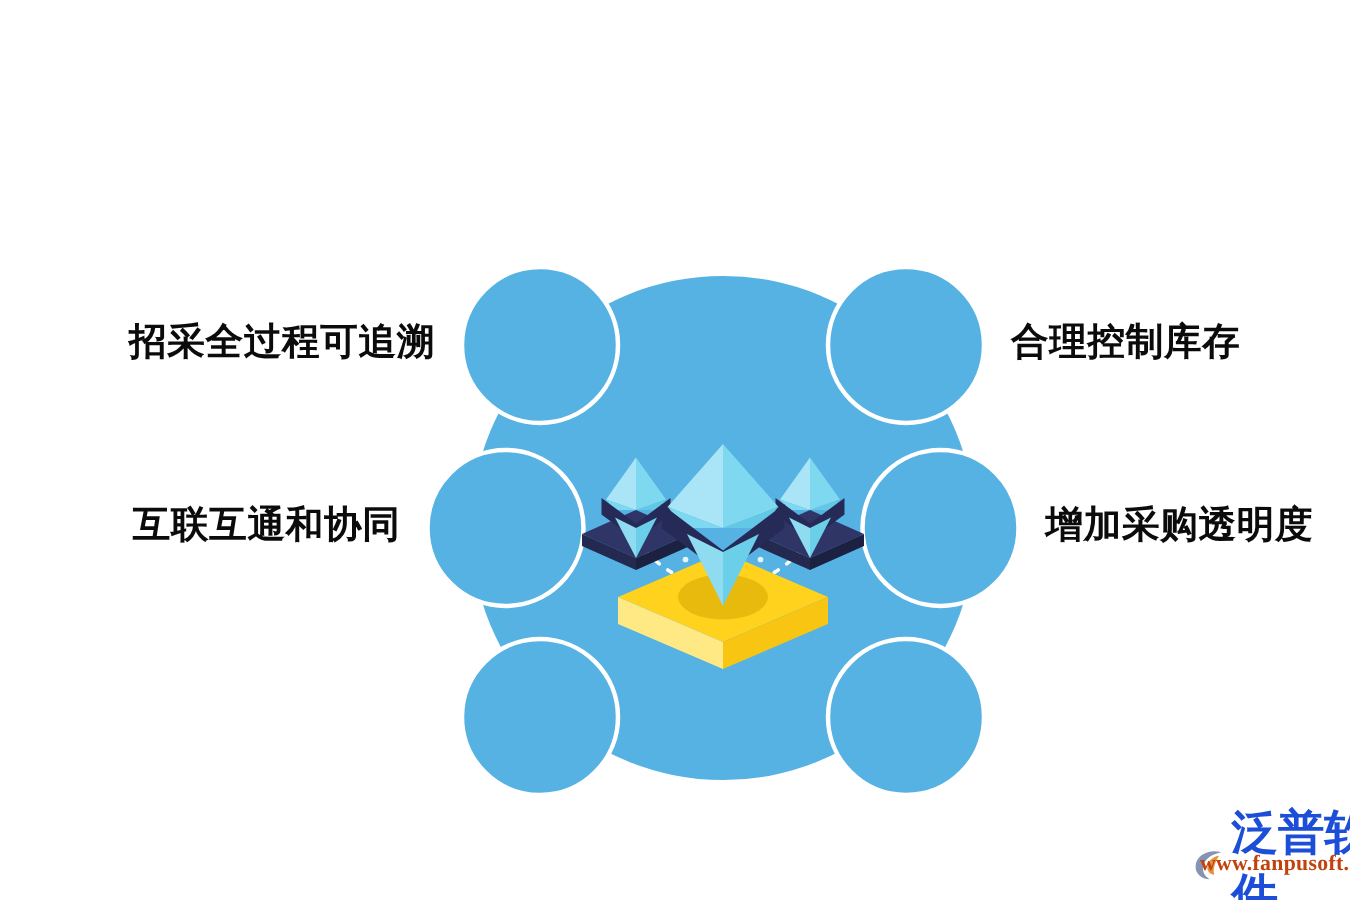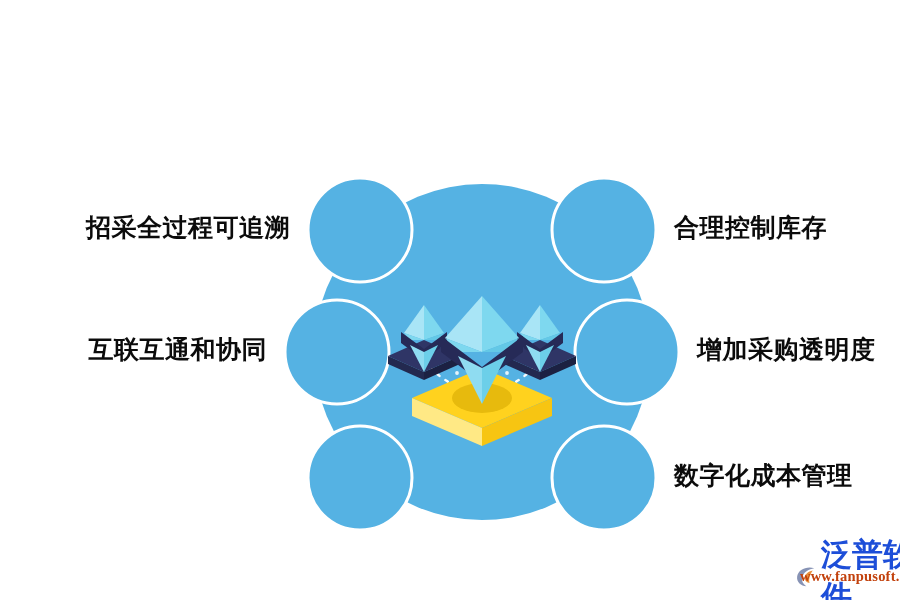--- a/index.html
+++ b/index.html
@@ -169,21 +169,20 @@
 
       <polygon points="426,356 450,368 450,404" fill="#8fdcf1"></polygon>
       <polygon points="474,356 450,404 450,368" fill="#6ccfe9"></polygon>
     </g>
   </svg>
 
   <div id="label-0" class="label lbl-left" style="top: 214px; left: 54px;">招采全过程可追溯</div>
   <div id="label-1" class="label lbl-right" style="top: 214px; left: 642px;">合理控制库存</div>
   <div id="label-2" class="label lbl-left" style="top: 336px; left: 56.5px;">互联互通和协同</div>
   <div id="label-3" class="label lbl-right" style="top: 336px; left: 665px;">增加采购透明度</div>
-  <div id="label-5" class="label lbl-right" style="top: 462px; left: 642px;">数字化成本管理</div>
 
   <div id="watermark">
     <div class="wm-row">
       <svg class="wm-mark" viewBox="0 0 32 32">
         <path d="M26 6 C 16 3, 5 8, 4 17 C 3.2 24, 9 29, 16 29 C 11 26, 9 21, 11 16 C 13 10.5, 19 7.5, 26 6 Z" fill="#8793b5"></path>
         <path d="M24 9 C 18 10, 14 14, 14 19 C 14 22.5, 16.5 25, 20 25 C 18.6 21.5, 20 15, 24 9 Z" fill="#e8903c"></path>
       </svg>
       <span class="wm-name">泛普软件</span>
     </div>
     <div class="wm-url">www.fanpusoft.com</div>

